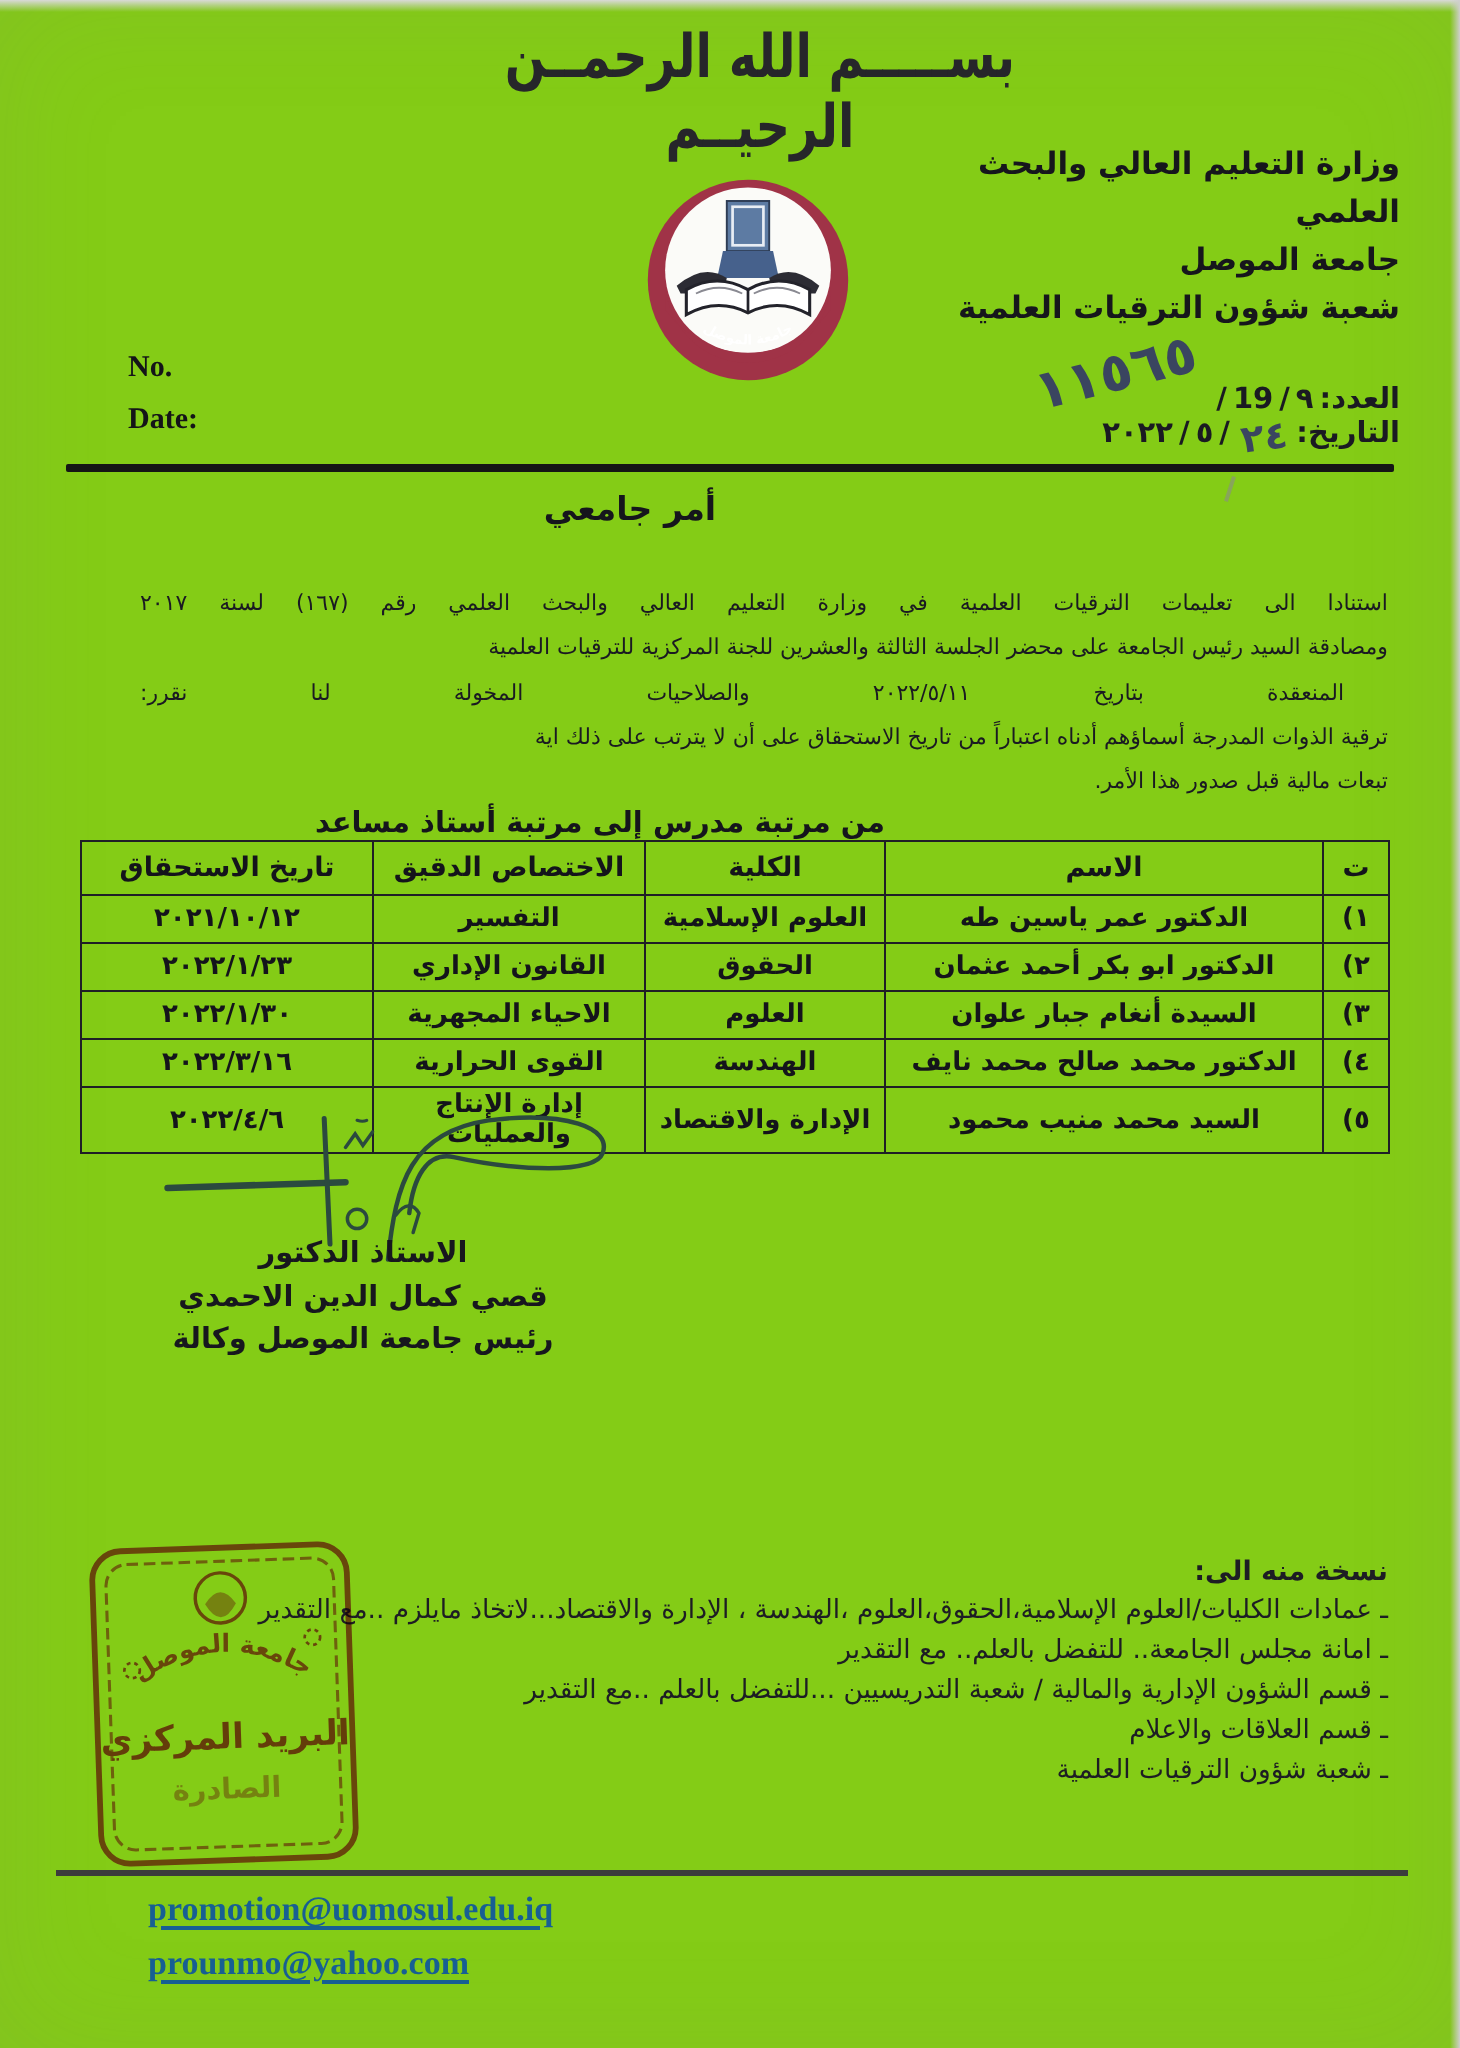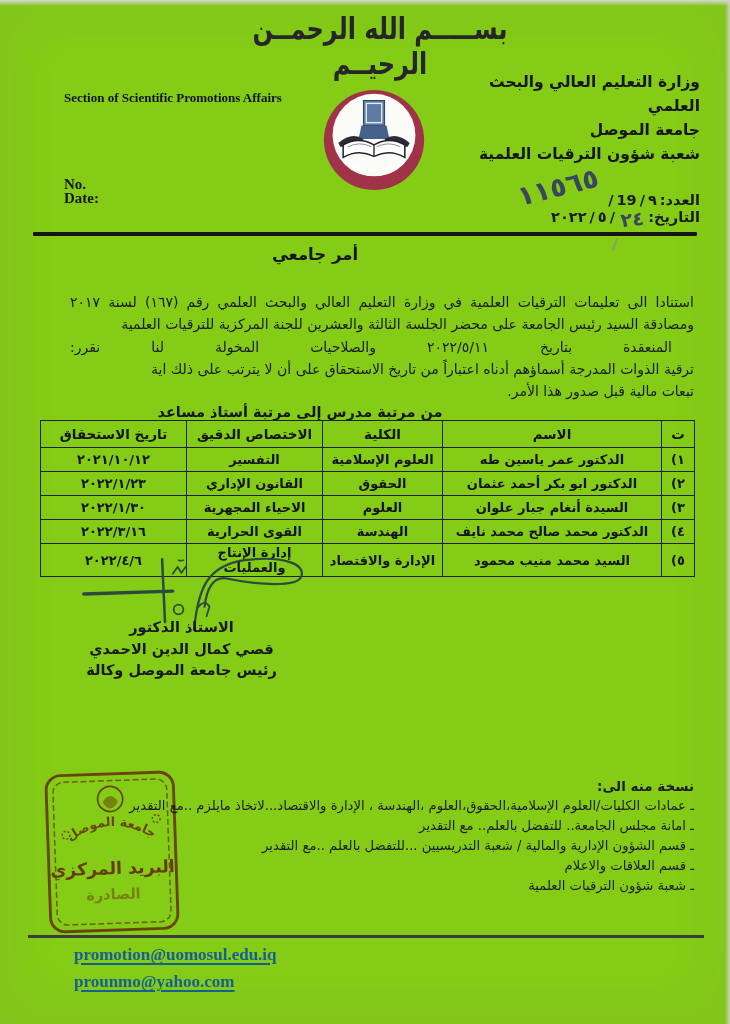--- a/index.html
+++ b/index.html
@@ -7,39 +7,39 @@
         font-family:"DejaVu Sans",sans-serif;box-shadow:inset 0 0 60px rgba(120,120,118,.12);}
   .abs{position:absolute;}
   
   .bismillah{left:225px;top:18px;width:310px;text-align:center;font-size:24px;font-weight:bold;
              color:#26262a;transform:scaleY(1.25);letter-spacing:-1px;direction:rtl;}
   
   .en-header{left:64px;top:88px;width:260px;font-family:"Liberation Serif",serif;color:#141418;}
   .en-header .l{font-weight:bold;font-size:17px;line-height:21px;}
   .en-header .s{font-weight:bold;font-size:13px;line-height:19px;}
   .no-label{left:64px;top:176px;font-family:"Liberation Serif",serif;font-weight:bold;font-size:15px;color:#141418;}
-  .date-label{left:64px;top:190px;font-family:"Liberation Serif",serif;font-weight:bold;font-size:15px;color:#141418;}
+  .date-label{left:64px;top:202px;font-family:"Liberation Serif",serif;font-weight:bold;font-size:15px;color:#141418;}
   .ar-header{right:30px;top:70px;width:260px;direction:rtl;color:#16161c;}
   .ar-header div{font-weight:bold;font-size:15.5px;line-height:24px;}
   
   .refs{right:30px;top:180px;direction:rtl;}
   .refline{display:flex;direction:rtl;align-items:baseline;gap:3px;height:24px;}
   .refline .seg{font-weight:bold;font-size:14.5px;color:#1a1a22;direction:rtl;unicode-bidi:isolate;}
   .number-line .hw{display:inline-block;font-size:27px;font-weight:bold;color:#3a4560;
                    transform:rotate(-14deg) translate(-4px,-10px);letter-spacing:3px;}
   .date-line .hw{display:inline-block;font-size:19px;font-weight:bold;color:#3a4560;
                  transform:rotate(-7deg) translateY(4px);margin:0 2px;}
   
   .rule-top{left:33px;top:232px;width:664px;height:4px;background:#151515;border-radius:1px;}
   .pen-slash{left:614px;top:238px;width:2px;height:13px;background:#8a8a8a;opacity:.6;transform:rotate(18deg);}
   .rule-bottom{left:28px;top:935px;width:676px;height:2.5px;background:#3c3c3c;}
   
   .order-title{left:0;top:245px;width:630px;text-align:center;font-weight:bold;font-size:16.5px;color:#15151c;direction:rtl;}
   .order-body{left:70px;right:36px;top:291px;direction:rtl;color:#1a1a22;}
-  .order-body .bl{font-size:14px;line-height:22.3px;white-space:nowrap;text-align:right;}
+  .order-body .bl{font-size:11px;line-height:22.3px;white-space:nowrap;text-align:right;}
   .order-body .bl:nth-child(1),.order-body .bl:nth-child(2),.order-body .bl:nth-child(4){
       white-space:normal;text-align:justify;text-align-last:justify;}
   .order-body .bl:nth-child(1),.order-body .bl:nth-child(4){padding-right:22px;}
   .subject{width:460px;margin-right:164px;margin-top:2px;text-align:center;font-weight:bold;font-size:14.5px;color:#15151c;}
   
   table.promo{position:absolute;left:40px;top:420px;width:654px;border-collapse:collapse;direction:rtl;table-layout:fixed;}
   table.promo th,table.promo td{border:1.7px solid #1f1f26;text-align:center;padding:1px 3px;color:#14141b;overflow:hidden;}
   table.promo th{font-size:13.5px;font-weight:bold;height:24px;}
   table.promo td{font-size:13px;font-weight:bold;height:21px;}
   table.promo td:first-child{direction:rtl;}
@@ -63,21 +63,20 @@
 </head>
 <body>
 
 <div id="page">
   <div class="abs edge-top"></div>
   <div class="abs edge-right"></div>
 
   <div class="abs bismillah">بســـــم الله الرحمــن الرحيــم</div>
 
   <div class="abs en-header">
-    <div class="s">Section of Scientific Promotions Affairs</div>
   </div>
   <div class="abs no-label">No.</div>
   <div class="abs date-label">Date:</div>
 
   <svg class="abs" style="left:321px;top:87px;" width="106" height="106" viewBox="0 0 110 110">
     <circle cx="55" cy="55" r="52" fill="#a03347"></circle>
     <circle cx="55" cy="50" r="43" fill="#fbfbf8"></circle>
     <path d="M12 55 A43 43 0 0 0 98 55 L98 70 A52 52 0 0 1 12 70 Z" fill="#a03347"></path>
     <defs>
         <path id="ringArc" d="M16 62 A42 42 0 0 0 94 62"></path>

